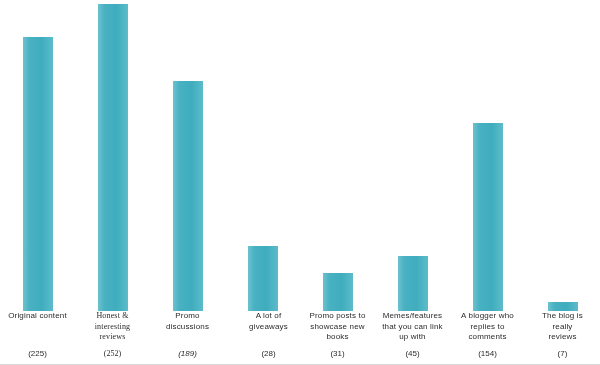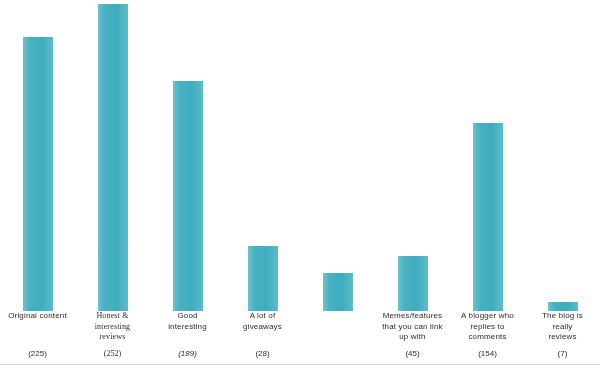--- a/index.html
+++ b/index.html
@@ -117,27 +117,33 @@
       <span class="cat-label" style="color: rgb(43, 43, 43);">Original content</span>
       <span class="cat-value" style="color: rgb(43, 43, 43);">(225)</span>
     </div>
     <div class="label-group" style="left:75px;font-family:Liberation Serif, serif;">
       <span class="cat-label" style="color: rgb(43, 43, 43);">Honest &amp;
 interesting
 reviews</span>
       <span class="cat-value" style="color: rgb(43, 43, 43);">(252)</span>
     </div>
     <div class="label-group" style="left:150px;">
-      <span class="cat-label" style="color: rgb(43, 43, 43);">Good interesting</span>
+      <span class="cat-label" style="color: rgb(43, 43, 43);">Promo discussions</span>
       <span class="cat-value" style="color: rgb(43, 43, 43); font-style: italic;">(189)</span>
     </div>
-    <div class="label-group" style="left:225px;">
+    <div class="label-group" style="left:231px;">
       <span class="cat-label" style="color: rgb(43, 43, 43);">A lot of
 giveaways</span>
       <span class="cat-value" style="color: rgb(43, 43, 43);">(28)</span>
+    </div>
+    <div class="label-group" style="left:300px;">
+      <span class="cat-label" style="color: rgb(43, 43, 43);">Promo posts to
+showcase new
+books</span>
+      <span class="cat-value" style="color: rgb(43, 43, 43);">(31)</span>
     </div>
     <div class="label-group" style="left:375px;">
       <span class="cat-label" style="color: rgb(43, 43, 43);">Memes/features
 that you can link
 up with</span>
       <span class="cat-value" style="color: rgb(43, 43, 43);">(45)</span>
     </div>
     <div class="label-group" style="left:450px;">
       <span class="cat-label" style="color: rgb(43, 43, 43);">A blogger who
 replies to

